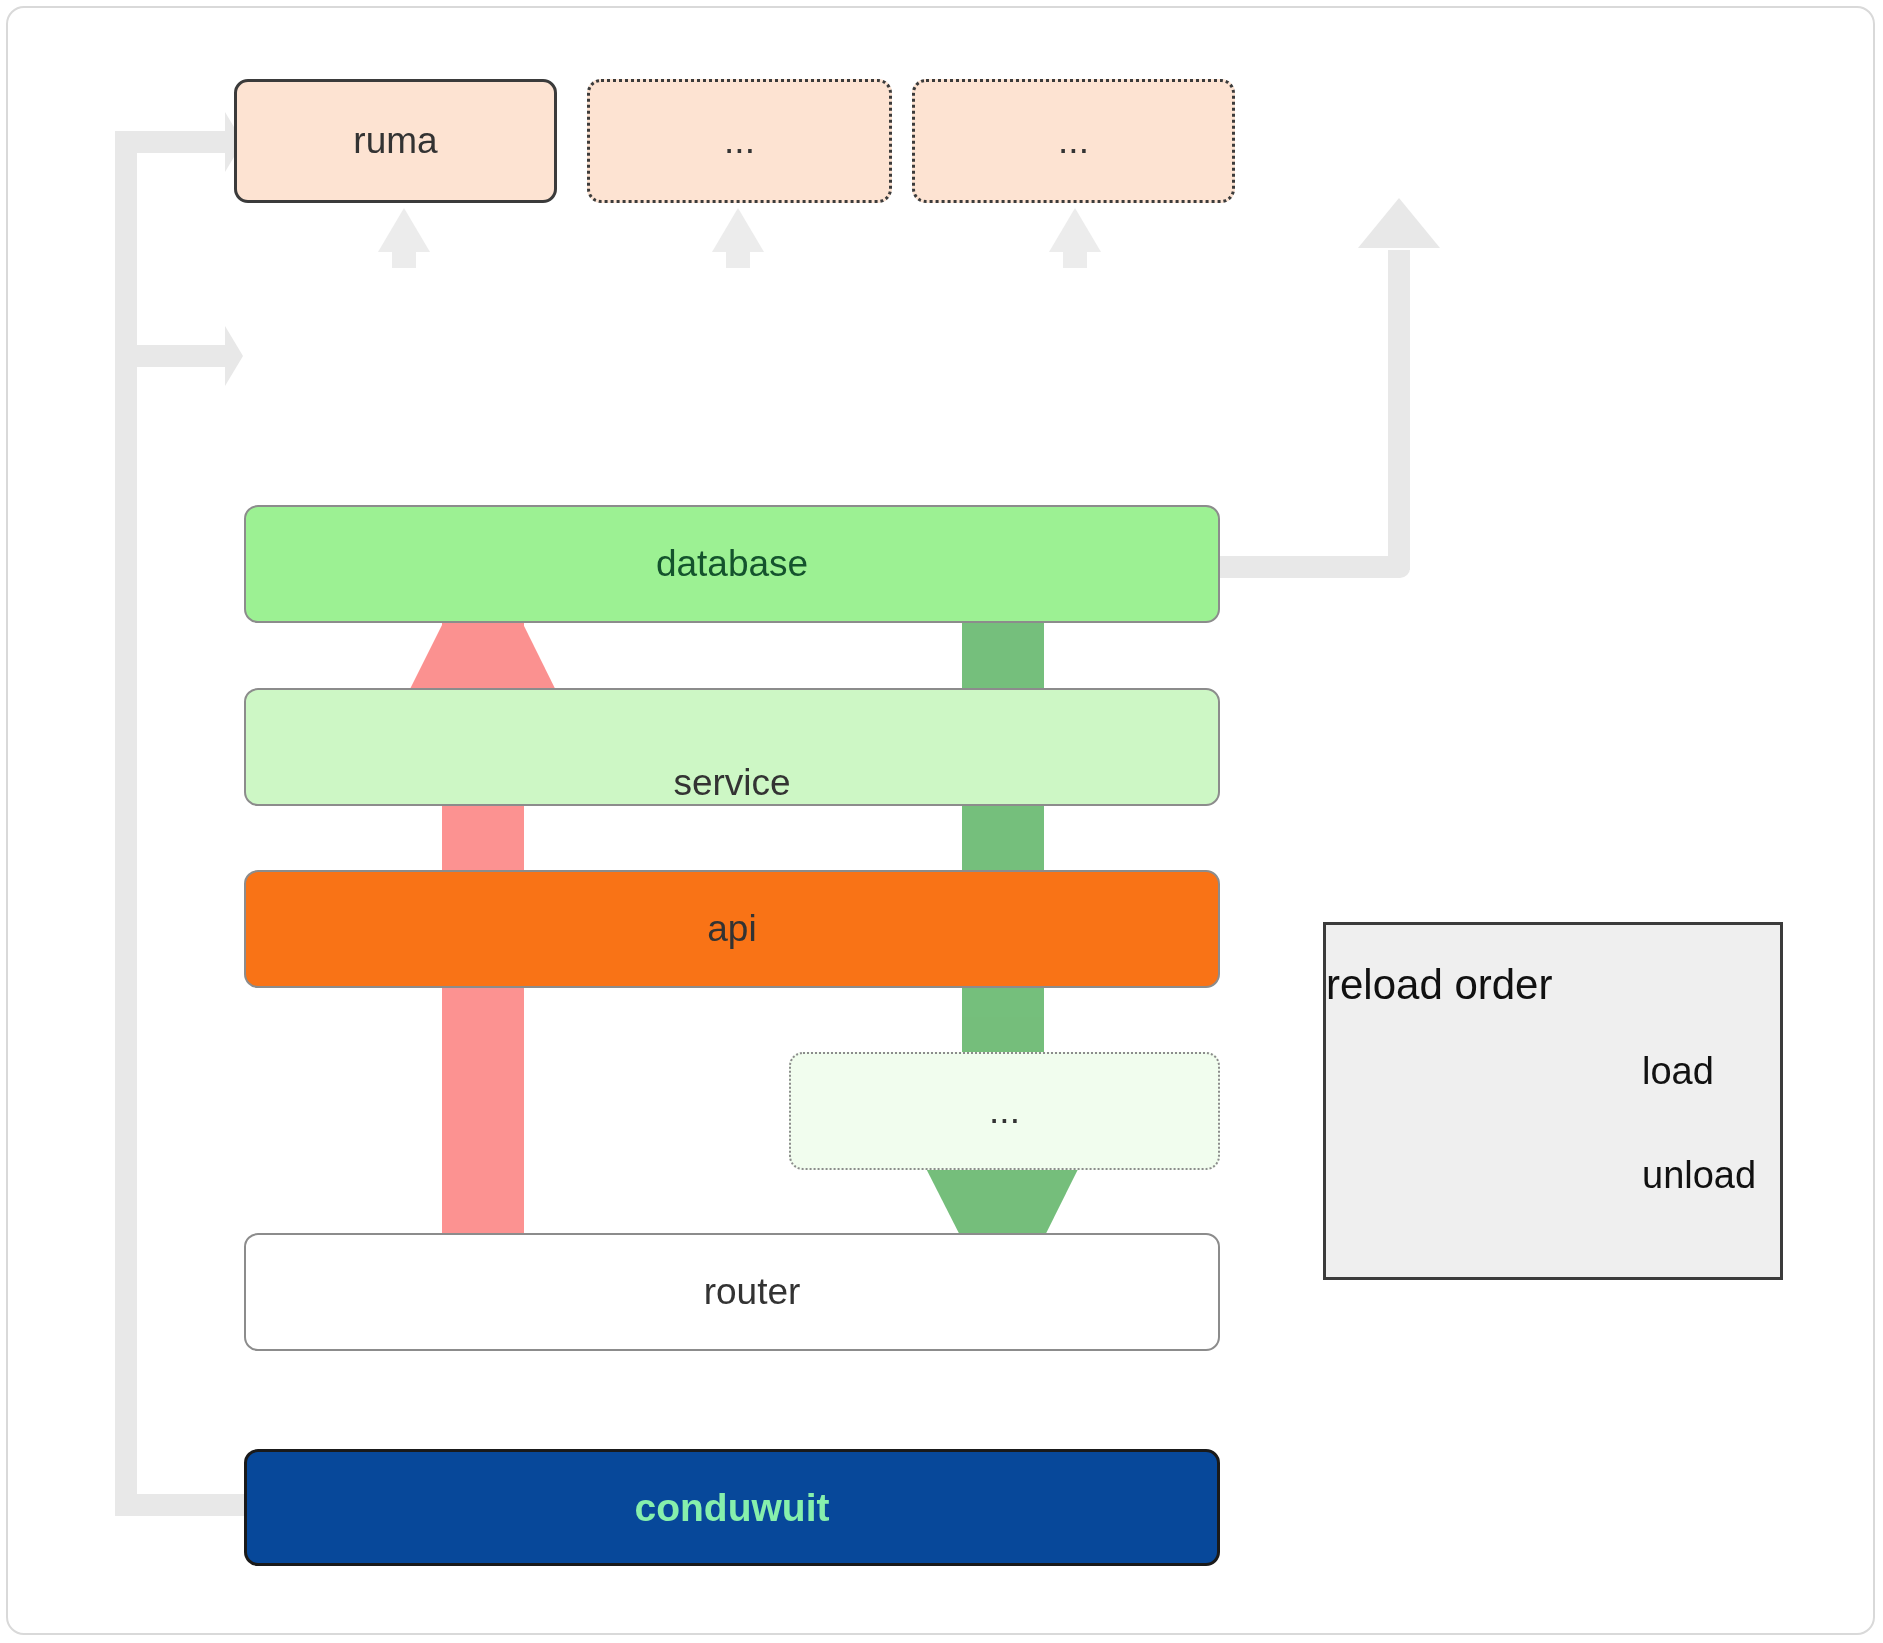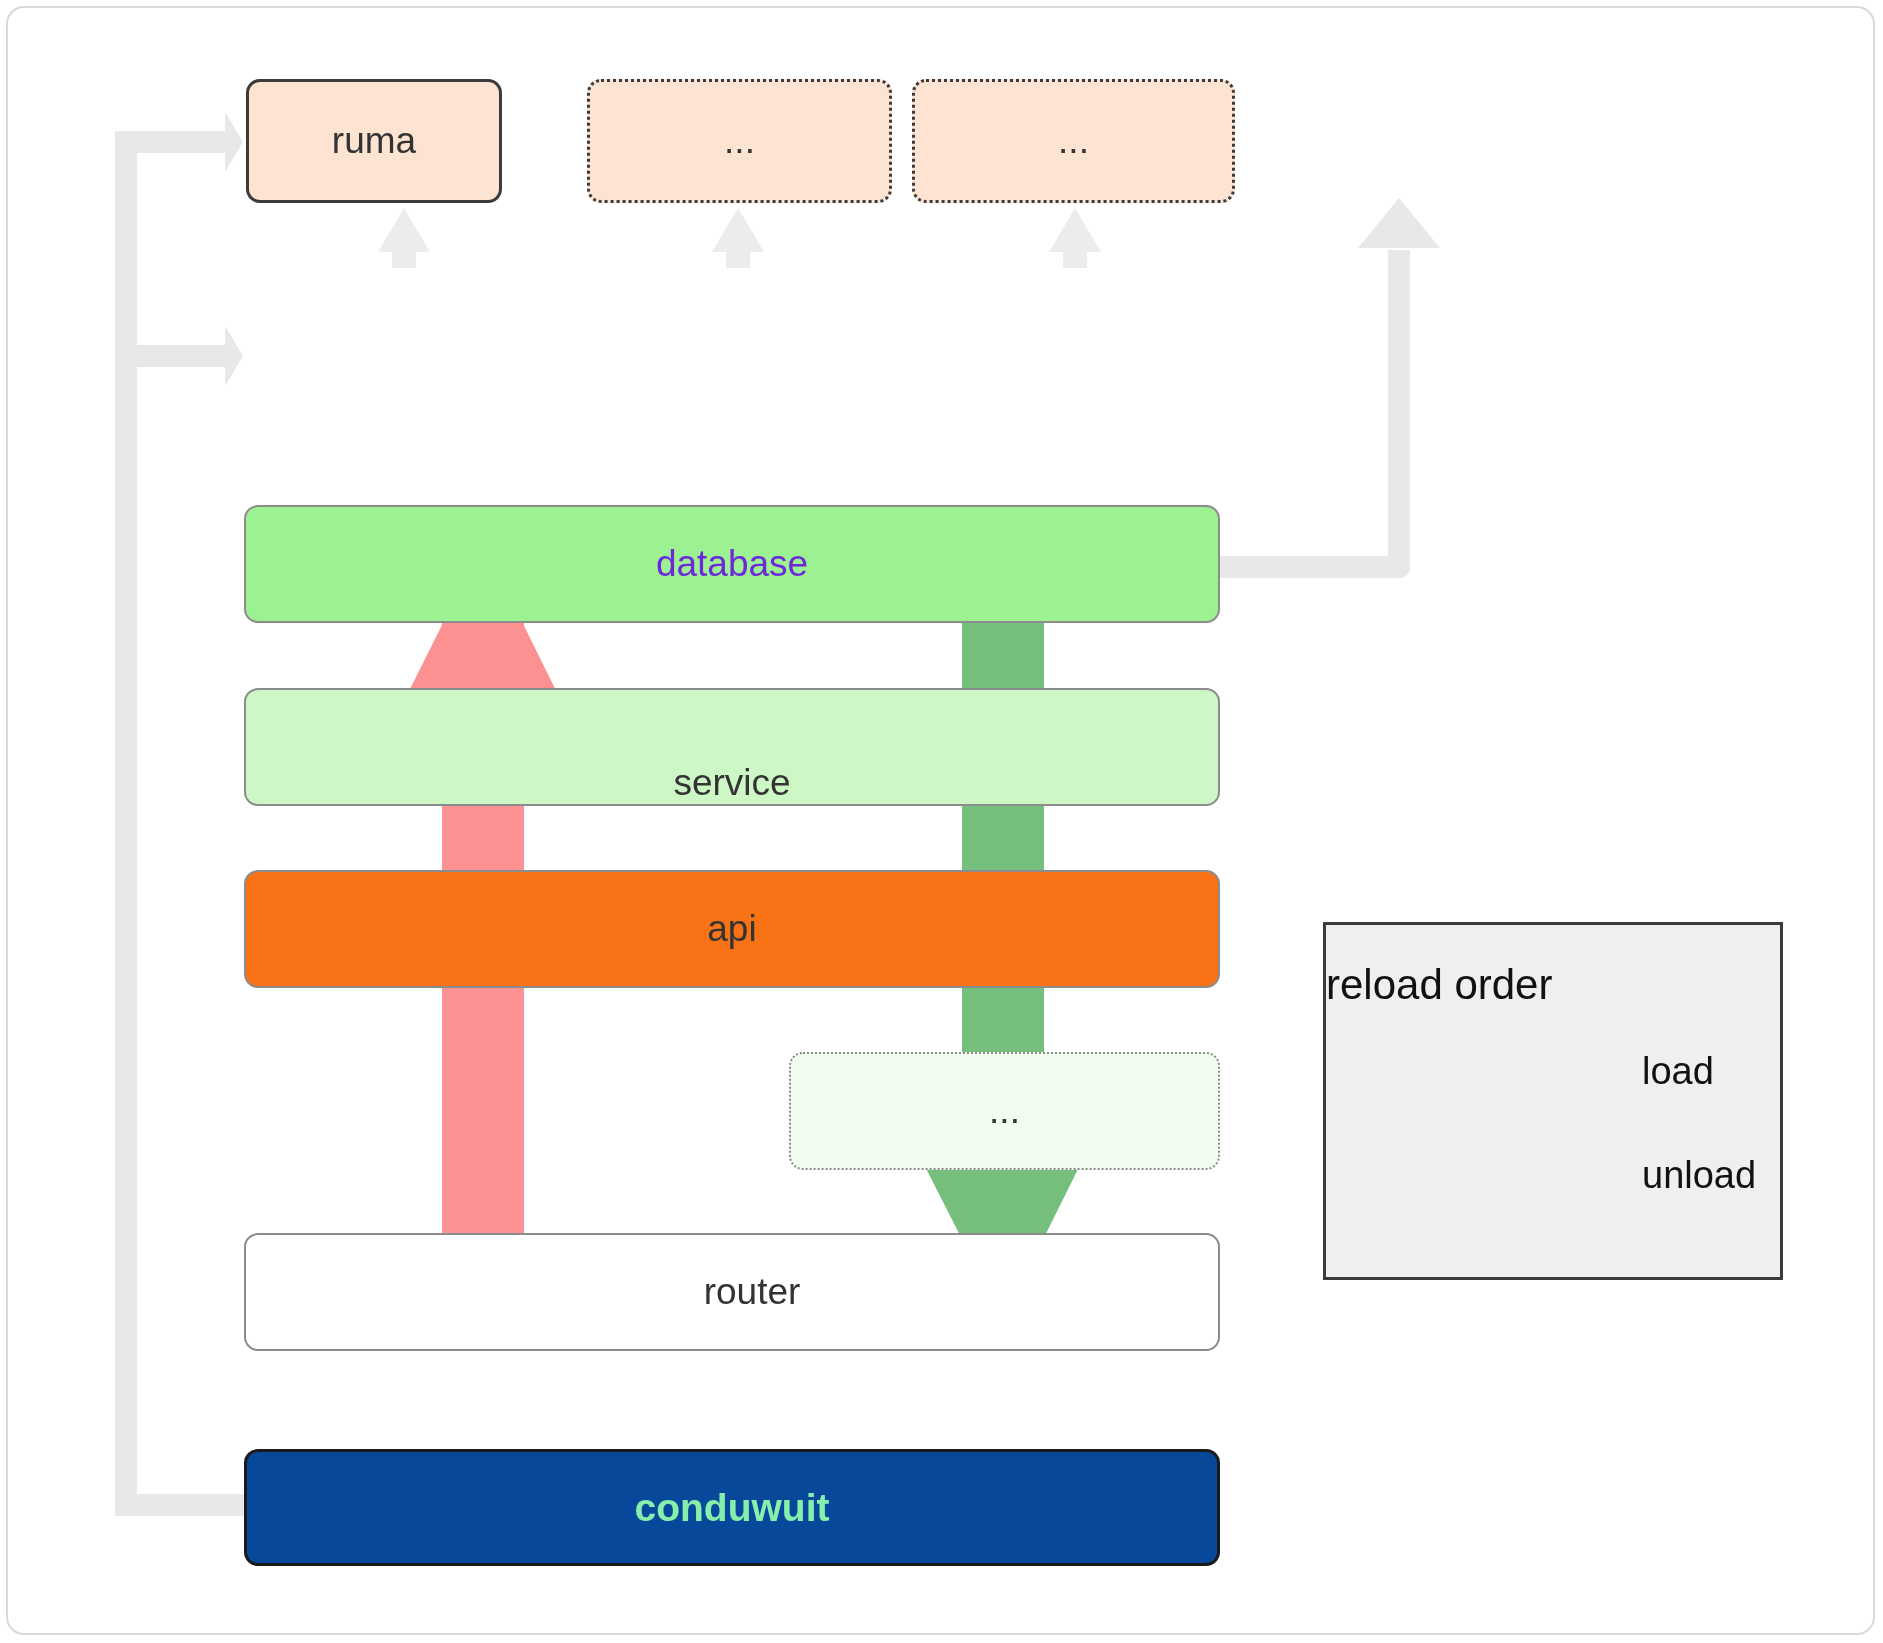--- a/index.html
+++ b/index.html
@@ -7,21 +7,21 @@
   #stage{position:relative;width:1883px;height:1643px;background:#ffffff;overflow:hidden;}
   .frame{position:absolute;left:6px;top:6px;width:1869px;height:1629px;border:2px solid #d9d9d9;border-radius:18px;background:#fff;box-sizing:border-box;}
   .node{position:absolute;box-sizing:border-box;display:flex;align-items:center;justify-content:center;border-radius:14px;}
   .node span{position:relative;z-index:3;}
 
   
   .dep{background:#fde3d2;border:3px solid #3b3b3b;color:#333;font-size:37px;}
   .dep.dotted{border:3px dotted #3b3b3b;}
 
   .core{background:#d4e6fb;border:2px solid #8c8c8c;color:#333;font-size:37px;}
-  .database{background:#9cf193;border:2px solid #8c8c8c;color:#6d28d9;font-size:37px;}
+  .database{background:#9cf193;border:2px solid #8c8c8c;color:#14532d;font-size:37px;}
   .service{background:#cdf7c5;border:2px solid #8c8c8c;color:#333;font-size:37px;align-items:flex-end;}
   .api{background:#f97316;border:2px solid #8c8c8c;color:#333;font-size:37px;}
   .admin{background:#eafde6;border:2px solid #8c8c8c;color:#333;font-size:37px;}
   .dots-row{background:#f1fdee;border:2px dotted #8c8c8c;color:#333;font-size:37px;}
   .router{background:#ffffff;border:2px solid #8c8c8c;color:#333;font-size:37px;}
   .conduwuit{background:#07489a;border:3px solid #1a1a1a;color:#86efac;font-size:39px;font-weight:bold;}
 
   .legend{position:absolute;background:#efefef;border:3px solid #3b3b3b;box-sizing:border-box;}
   .legend-title{position:absolute;width:100%;text-align:left;font-size:42px;color:#111;}
   .legend-label{position:absolute;font-size:38px;color:#111;}
@@ -77,21 +77,21 @@
     <g opacity="0.8">
       <rect x="1382" y="1068" width="178" height="42" fill="#2e9e38"></rect>
       <polygon points="1598,1089 1502,1028 1502,1150" fill="#2e9e38"></polygon>
     </g>
     <g opacity="0.65">
       <rect x="1382" y="1172" width="178" height="42" fill="#fa4f4d"></rect>
       <polygon points="1598,1193 1502,1132 1502,1254" fill="#fa4f4d"></polygon>
     </g>
   </svg>
 
-  <div class="node dep" style="left:246px;top:79px;width:256px;height:124px;text-align:center;">
+  <div class="node dep" style="left:234px;top:79px;width:323px;height:124px;text-align:center;">
     <span>ruma</span>
   </div>
   <div class="node dep dotted" style="left:587px;top:79px;width:305px;height:124px;">
     <span>...</span>
   </div>
   <div class="node dep dotted" style="left:912px;top:79px;width:323px;height:124px;">
     <span>...</span>
   </div>
 
 

